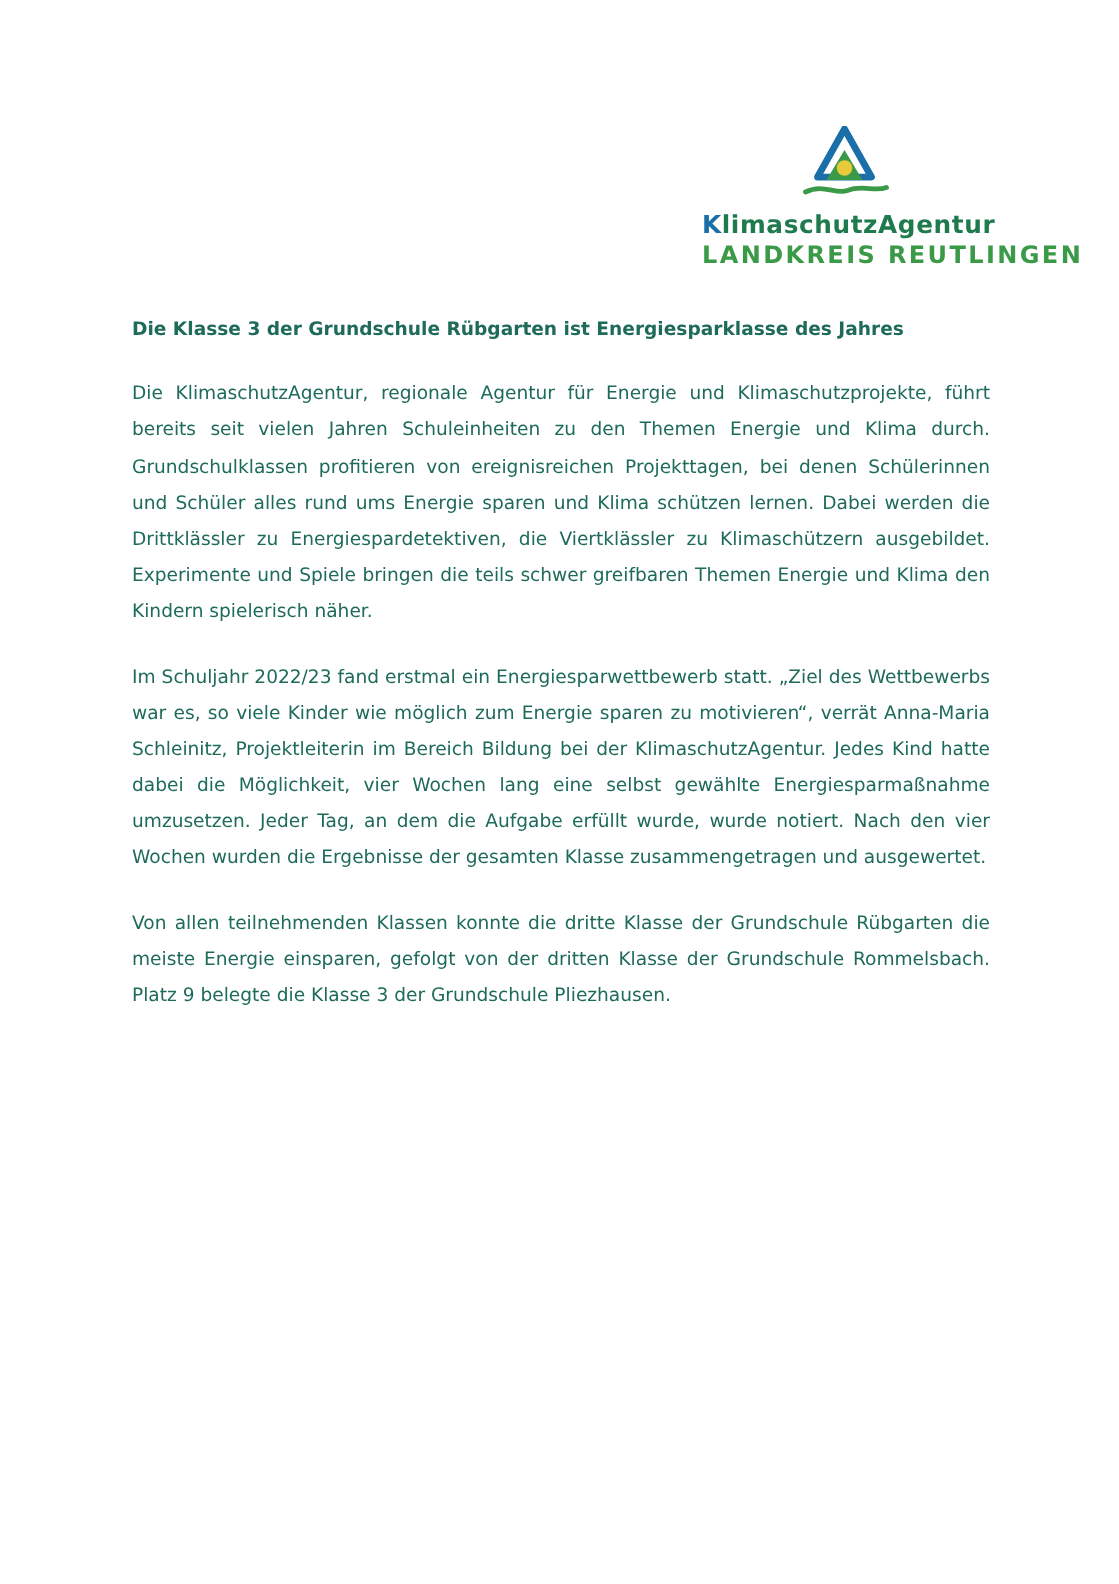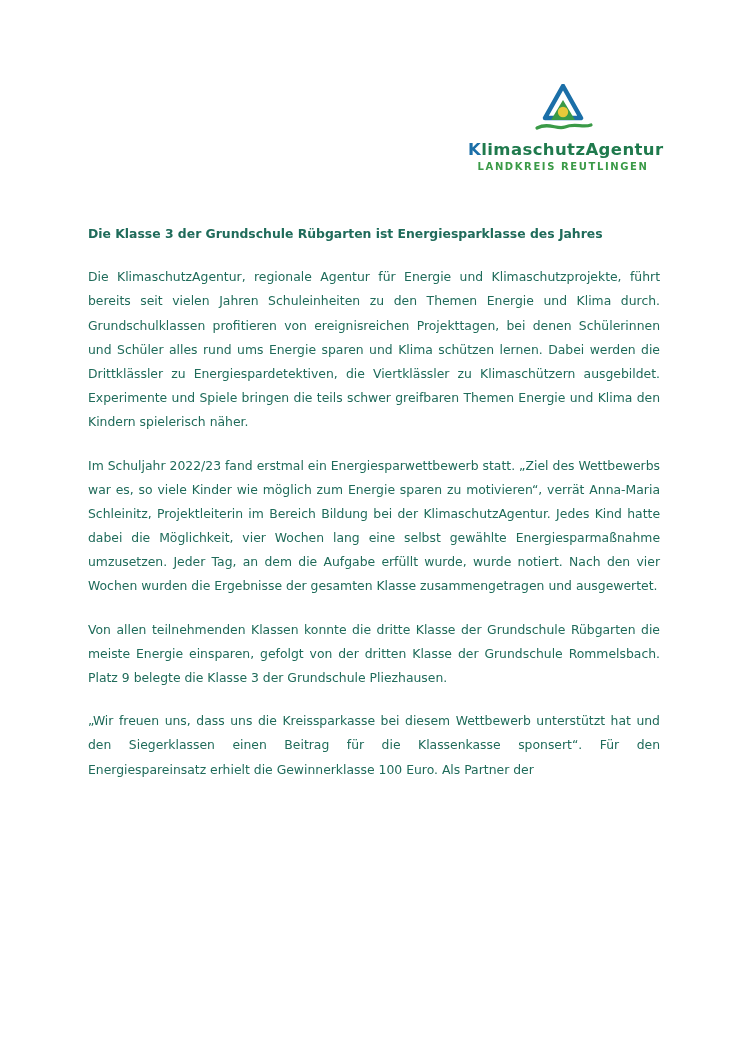--- a/index.html
+++ b/index.html
@@ -41,32 +41,32 @@
     font-family: "DejaVu Sans", sans-serif;
     font-size: 16.5px;
     font-weight: bold;
     letter-spacing: 0.4px;
     color: #1f7a4d;
     white-space: nowrap;
   }
   .logo-title .k-blue { color: #1b6fa8; }
   .logo-sub {
     margin-top: 3px;
-    font-size: 10px;
+    font-size: 16px;
     font-weight: bold;
     letter-spacing: 1.6px;
     color: #3a9a47;
     white-space: nowrap;
   }
 
   
   .content {
     position: absolute;
     left: 88px;
-    top: 224px;
+    top: 209px;
     width: 572px;
   }
   .headline {
     font-size: 12.4px;
     font-weight: bold;
     color: #1f6b5a;
     line-height: 1.55;
     margin: 0 0 22px 0;
     text-align: left;
   }
@@ -97,16 +97,15 @@
       <span class="k-blue">K</span><span>limaschutzAgentur</span>
     </div>
     <div class="logo-sub">LANDKREIS REUTLINGEN</div>
   </div>
 
   <div class="content">
     <h1 class="headline">Die Klasse 3 der Grundschule Rübgarten ist Energiesparklasse des Jahres</h1>
     <p class="body">Die KlimaschutzAgentur, regionale Agentur für Energie und Klimaschutzprojekte, führt bereits seit vielen Jahren Schuleinheiten zu den Themen Energie und Klima durch. Grundschulklassen profitieren von ereignisreichen Projekttagen, bei denen Schülerinnen und Schüler alles rund ums Energie sparen und Klima schützen lernen. Dabei werden die Drittklässler zu Energiespardetektiven, die Viertklässler zu Klimaschützern ausgebildet. Experimente und Spiele bringen die teils schwer greifbaren Themen Energie und Klima den Kindern spielerisch näher.</p>
     <p class="body">Im Schuljahr 2022/23 fand erstmal ein Energiesparwettbewerb statt. „Ziel des Wettbewerbs war es, so viele Kinder wie möglich zum Energie sparen zu motivieren“, verrät Anna-Maria Schleinitz, Projektleiterin im Bereich Bildung bei der KlimaschutzAgentur. Jedes Kind hatte dabei die Möglichkeit, vier Wochen lang eine selbst gewählte Energiesparmaßnahme umzusetzen. Jeder Tag, an dem die Aufgabe erfüllt wurde, wurde notiert. Nach den vier Wochen wurden die Ergebnisse der gesamten Klasse zusammengetragen und ausgewertet.</p>
     <p class="body">Von allen teilnehmenden Klassen konnte die dritte Klasse der Grundschule Rübgarten die meiste Energie einsparen, gefolgt von der dritten Klasse der Grundschule Rommelsbach. Platz 9 belegte die Klasse 3 der Grundschule Pliezhausen.</p>
-    <p class="body">„Wir freuen uns, dass uns die Kreissparkasse bei diesem Wettbewerb unterstützt hat und den Siegerklassen einen Beitrag für die Klassenkasse sponsert“. Für den Energiespareinsatz erhielt die Gewinnerklasse 100 Euro. Als Partner der</p>
   </div>
 
 </div>
 
 </body></html>

